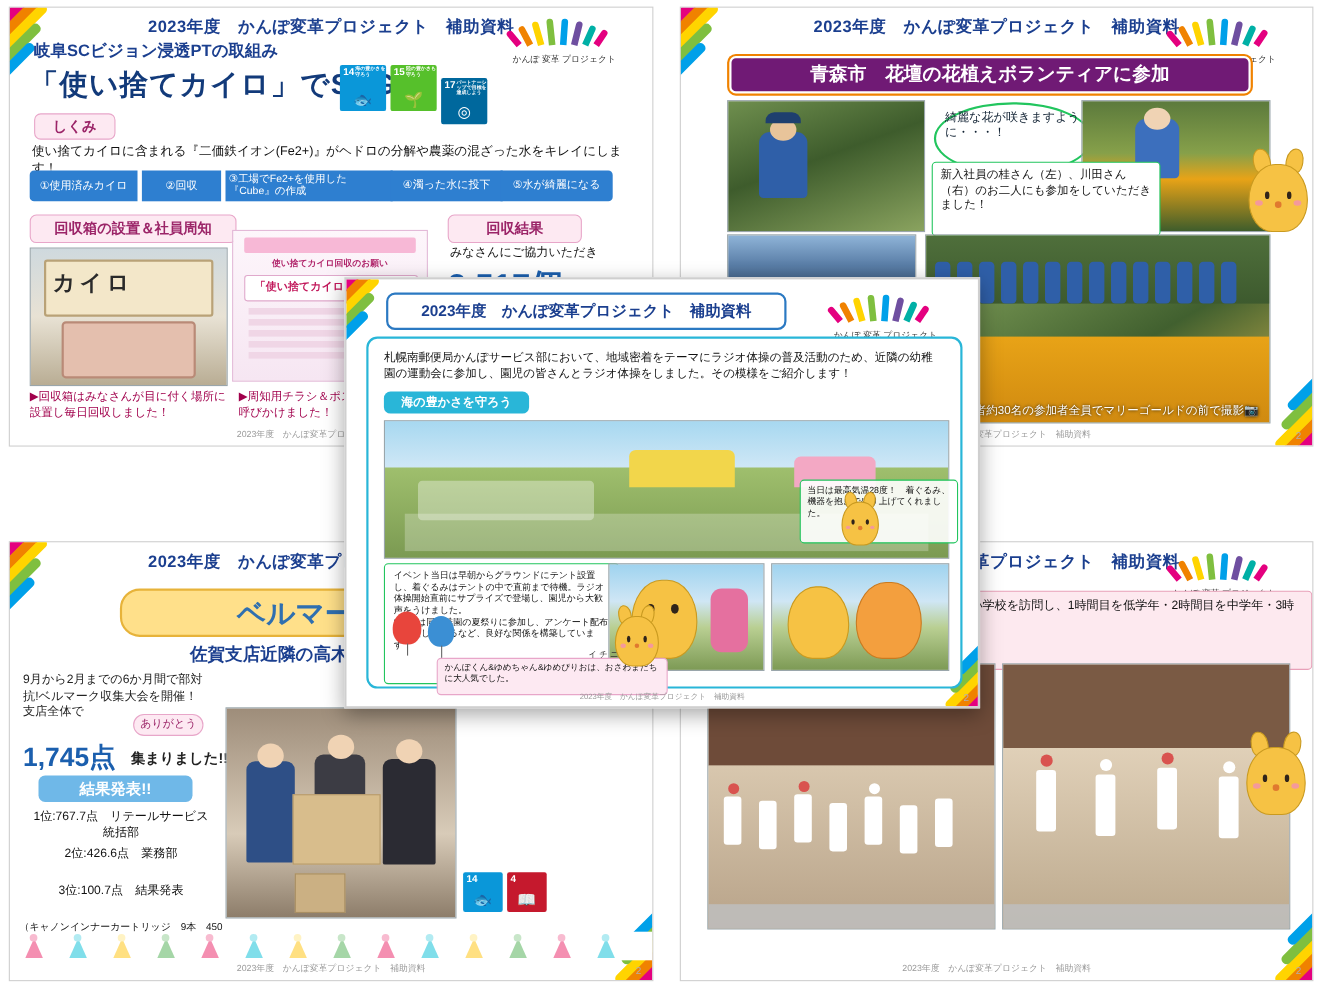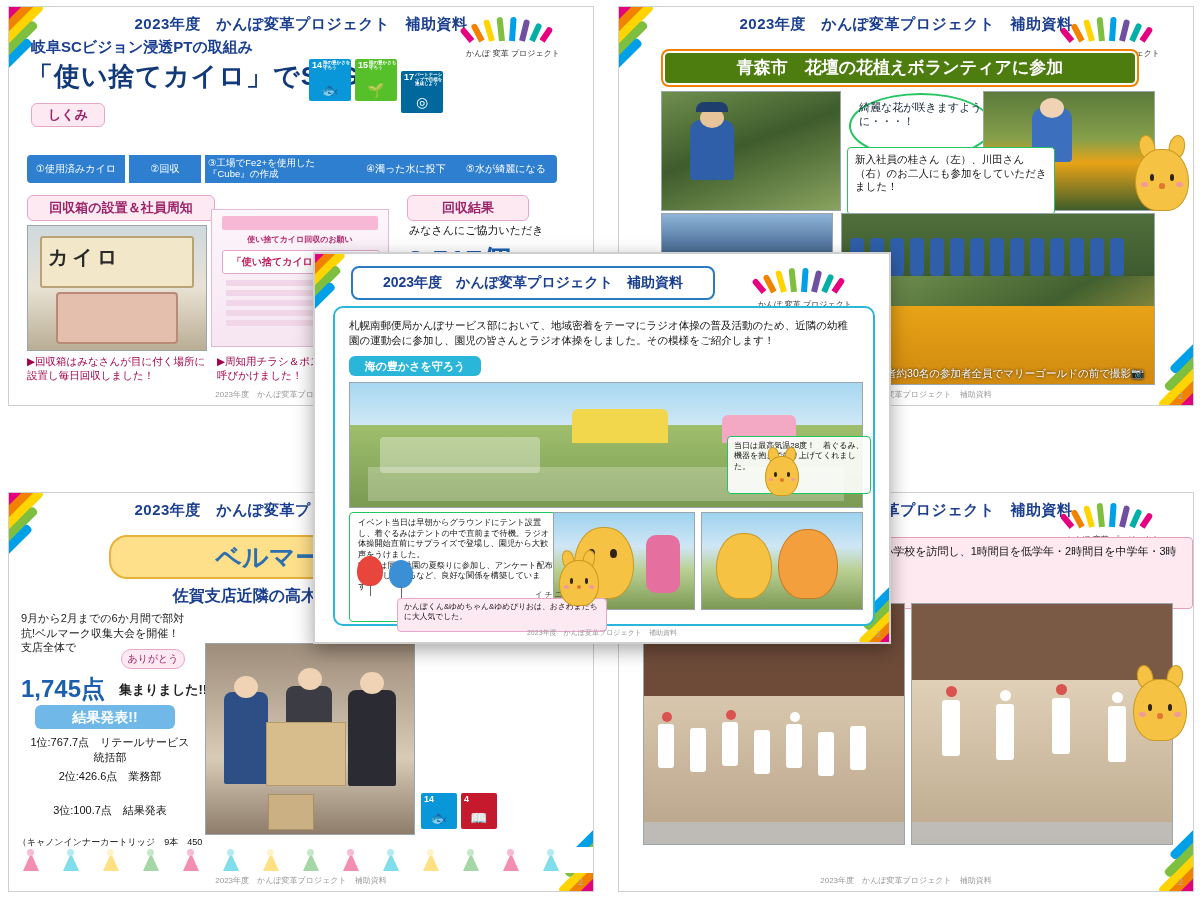--- a/index.html
+++ b/index.html
@@ -170,20 +170,21 @@
       <span class="g">🌱</span>
     </div>
     <div class="sdg" style="left:392px;top:64px;width:42px;height:42px;background:#00689d;">
       <span class="n">17</span>
       <span class="t">パートナーシップで目標を達成しよう</span>
       <span class="g">◎</span>
     </div>
 
     <div class="pinkbox" style="left:22px;top:96px;width:72px;height:22px;line-height:22px;font-size:13px;font-weight:bold;">しくみ</div>
 
+    <div class="txt" style="left:20px;top:124px;width:540px;font-size:11.5px;">使い捨てカイロに含まれる『二価鉄イオン(Fe2+)』がヘドロの分解や農薬の混ざった水をキレイにします！</div>
 
     <div class="chev" style="left:18px;top:148px;width:98px;height:28px;font-size:10px;border-radius:4px 0 0 4px;">①使用済みカイロ</div>
     <div class="chev" style="left:120px;top:148px;width:72px;height:28px;font-size:10px;">②回収</div>
     <div class="chev" style="left:196px;top:148px;width:146px;height:28px;font-size:9.5px;line-height:1.15;padding:0 3px;">③工場でFe2+を使用した『Cube』の作成</div>
     <div class="chev" style="left:346px;top:148px;width:96px;height:28px;font-size:10px;line-height:1.15;padding:0 3px;">④濁った水に投下</div>
     <div class="chev" style="left:446px;top:148px;width:96px;height:28px;font-size:10px;line-height:1.15;padding:0 3px;border-radius:0 4px 4px 0;">⑤水が綺麗になる</div>
 
     <div class="pinkbox" style="left:18px;top:188px;width:186px;height:24px;line-height:24px;font-size:13px;font-weight:bold;">回収箱の設置＆社員周知</div>
     <div class="pinkbox" style="left:398px;top:188px;width:120px;height:24px;line-height:24px;font-size:13px;font-weight:bold;">回収結果</div>
 
@@ -241,21 +242,21 @@
         <i style="left:44px;height:24px;background:#00a0e9;transform:rotate(4deg);"></i>
         <i style="left:54px;height:22px;background:#6f4fa0;transform:rotate(14deg);"></i>
         <i style="left:64px;height:19px;background:#00b0a6;transform:rotate(24deg);"></i>
         <i style="left:74px;height:16px;background:#e4007f;transform:rotate(34deg);"></i>
       </div>
       <div class="lbl">
         <span>かんぽ 変革 プロジェクト</span>
       </div>
     </div>
 
-    <div class="band" style="left:44px;top:44px;width:470px;height:30px;line-height:30px;font-size:17px;background:#4d7c0f;border:2px solid #fff;box-shadow:0 0 0 2px #f08200;color:#fff;">青森市　花壇の花植えボランティアに参加</div>
+    <div class="band" style="left:44px;top:44px;width:470px;height:30px;line-height:30px;font-size:17px;background:#701a75;border:2px solid #fff;box-shadow:0 0 0 2px #f08200;color:#fff;">青森市　花壇の花植えボランティアに参加</div>
 
     <div class="photo green" style="left:42px;top:84px;width:178px;height:118px;">
       <div style="position:absolute;left:28px;top:28px;width:44px;height:60px;background:#2f5fa8;border-radius:10px 10px 4px 4px;"></div>
       <div style="position:absolute;left:38px;top:16px;width:24px;height:20px;background:#e8c49a;border-radius:50%;"></div>
       <div style="position:absolute;left:34px;top:10px;width:32px;height:10px;background:#1e3f6e;border-radius:8px 8px 0 0;"></div>
     </div>
 
     <div class="bubble tail" style="left:230px;top:86px;width:124px;height:50px;padding:6px 8px;font-size:11px;border-radius:50%;">綺麗な花が咲きますように・・・！</div>
 
     <div class="photo flowers" style="left:364px;top:84px;width:170px;height:118px;">

